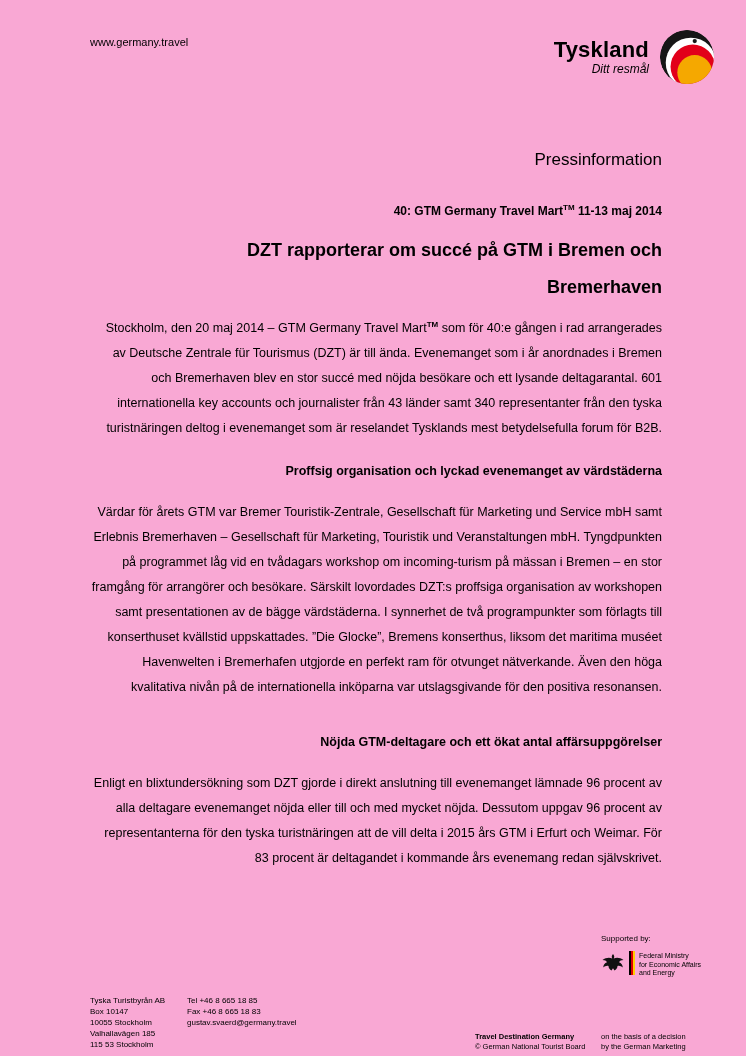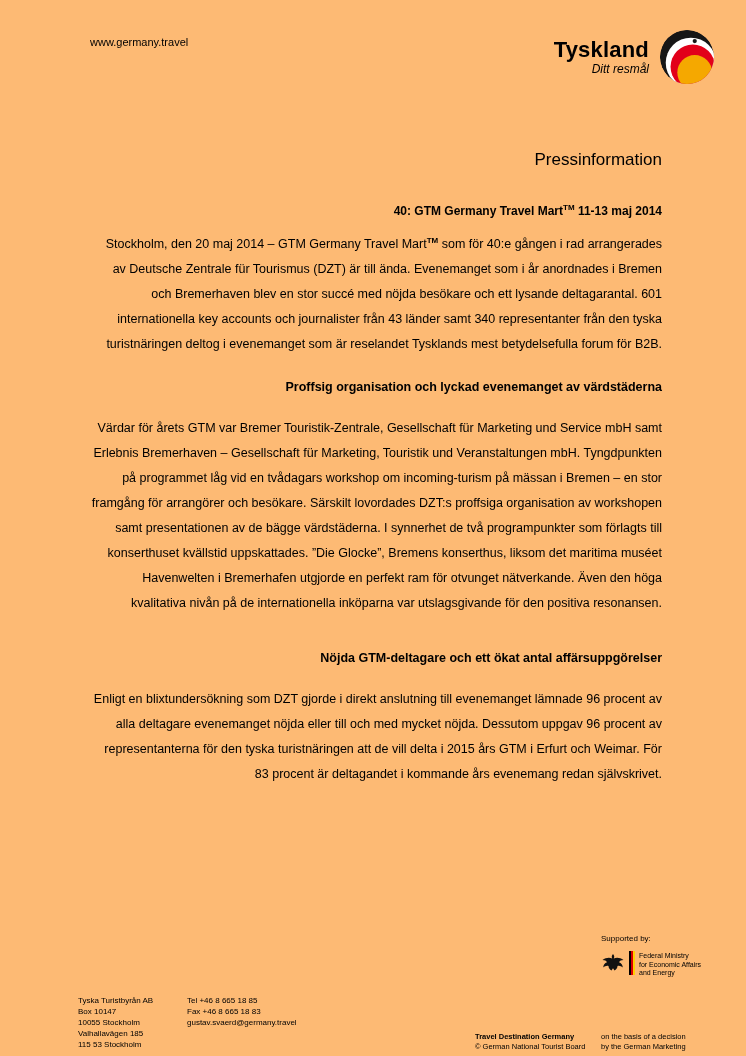--- a/index.html
+++ b/index.html
@@ -1,20 +1,20 @@
 <!DOCTYPE html>
 <html style="--logo-black: #161616; --logo-red: #e2001a; --logo-gold: #f5a800; --flag-black: #000000; --flag-red: #dd0000; --flag-gold: #ffce00;"><head>
 <meta charset="utf-8">
 <style>
   html, body { margin: 0; padding: 0; background: #ffffff; }
   .page {
     position: relative;
     width: 746px;
     height: 1056px;
-    background: #fdba74;
+    background: #f9a8d4;
     font-family: "Liberation Sans", sans-serif;
     color: #000000;
     overflow: hidden;
   }
 
   
   .url {
     position: absolute; left: 90px; top: 36px;
     font-size: 11px; line-height: 13px;
   }
@@ -33,21 +33,21 @@
   .event-line { font-size: 12px; font-weight: bold; line-height: 18px; margin: 0 0 12px 0; }
   .event-line sup, .para sup { font-size: 8px; font-weight: bold; vertical-align: super; line-height: 0; }
   .doc-title { font-size: 18px; font-weight: bold; line-height: 37px; margin: 0 0 10px 0; }
   .doc-title span { display: block; }
   .para { font-size: 12.5px; line-height: 25px; margin: 0 0 18px 0; }
   .sec-heading { font-size: 12.5px; font-weight: bold; line-height: 25px; margin: 0; }
   .sec-para { font-size: 12.5px; line-height: 25px; margin: 16px 0 30px 0; }
   .sec-para.last { margin-bottom: 0; }
 
   
-  .footer-addr { position: absolute; left: 78px; top: 995px; font-size: 8px; line-height: 11px; }
+  .footer-addr { position: absolute; left: 90px; top: 995px; font-size: 8px; line-height: 11px; }
   .footer-contact { position: absolute; left: 187px; top: 995px; font-size: 8px; line-height: 11px; }
   .footer-addr span, .footer-contact span { display: block; }
   .supported { position: absolute; left: 601px; top: 934px; font-size: 8px; line-height: 10px; }
   .ministry { position: absolute; left: 601px; top: 951px; display: flex; align-items: flex-start; gap: 4px; }
   .eagle { width: 24px; height: 20px; display: block; margin-top: 2px; }
   .flagbar { width: 6px; height: 24px; display: flex; }
   .flagbar span { flex: 1; }
   .flag-black { background: var(--flag-black, #000000); }
   .flag-red { background: var(--flag-red, #dd0000); }
   .flag-gold { background: var(--flag-gold, #ffce00); }
@@ -85,20 +85,24 @@
       </g>
       <circle cx="38" cy="13.5" r="2.2" style="fill:var(--logo-black,#161616)"></circle>
     </svg>
   </div>
 
   <div class="content">
     <p class="kicker">Pressinformation</p>
 
     <p class="event-line"><span>40: GTM Germany Travel Mart</span><sup>TM</sup><span> 11-13 maj 2014</span></p>
 
+    <h1 class="doc-title">
+      <span>DZT rapporterar om succé på GTM i Bremen och</span>
+      <span>Bremerhaven</span>
+    </h1>
 
     <p class="para"><span>Stockholm, den 20 maj 2014 – GTM Germany Travel Mart</span><sup>TM</sup><span> som för 40:e gången i rad arrangerades av Deutsche Zentrale für Tourismus (DZT) är till ända. Evenemanget som i år anordnades i Bremen och Bremerhaven blev en stor succé med nöjda besökare och ett lysande deltagarantal. 601 internationella key accounts och journalister från 43 länder samt 340 representanter från den tyska turistnäringen deltog i evenemanget som är reselandet Tysklands mest betydelsefulla forum för B2B.</span></p>
 
     <h2 class="sec-heading">Proffsig organisation och lyckad evenemanget av värdstäderna</h2>
     <p class="sec-para">Värdar för årets GTM var Bremer Touristik-Zentrale, Gesellschaft für Marketing und Service mbH samt Erlebnis Bremerhaven – Gesellschaft für Marketing, Touristik und Veranstaltungen mbH. Tyngdpunkten på programmet låg vid en tvådagars workshop om incoming-turism på mässan i Bremen – en stor framgång för arrangörer och besökare. Särskilt lovordades DZT:s proffsiga organisation av workshopen samt presentationen av de bägge värdstäderna. I synnerhet de två programpunkter som förlagts till konserthuset kvällstid uppskattades. ”Die Glocke”, Bremens konserthus, liksom det maritima muséet Havenwelten i Bremerhafen utgjorde en perfekt ram för otvunget nätverkande. Även den höga kvalitativa nivån på de internationella inköparna var utslagsgivande för den positiva resonansen.</p>
 
     <h2 class="sec-heading">Nöjda GTM-deltagare och ett ökat antal affärsuppgörelser</h2>
     <p class="sec-para last">Enligt en blixtundersökning som DZT gjorde i direkt anslutning till evenemanget lämnade 96 procent av alla deltagare evenemanget nöjda eller till och med mycket nöjda. Dessutom uppgav 96 procent av representanterna för den tyska turistnäringen att de vill delta i 2015 års GTM i Erfurt och Weimar. För 83 procent är deltagandet i kommande års evenemang redan självskrivet.</p>
   </div>
 

